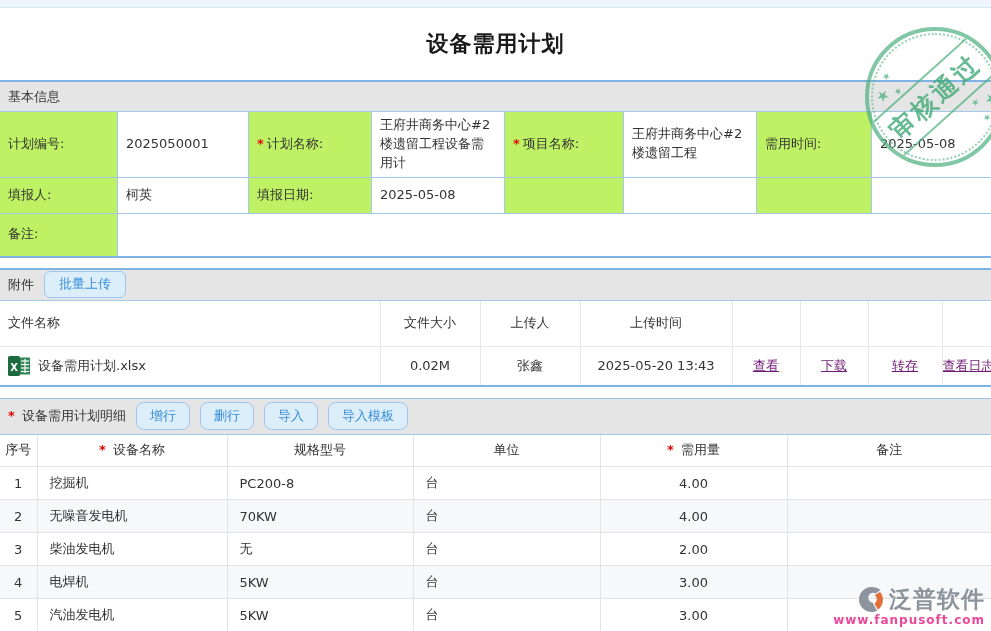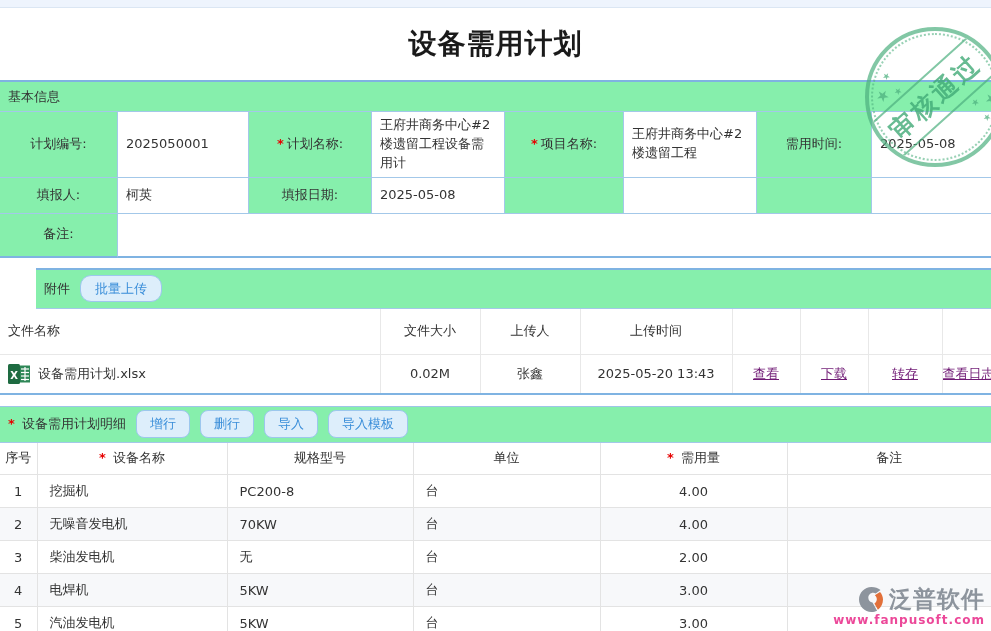--- a/index.html
+++ b/index.html
@@ -5,53 +5,53 @@
   * { margin:0; padding:0; box-sizing:border-box; }
   html,body { width:991px; height:631px; }
   body {
     position:relative; overflow:hidden; background:#fff;
     font-family:"DejaVu Sans","Liberation Sans",sans-serif;
     font-size:13px; color:#333;
   }
   
   .topstrip { height:8px; background:#eef4fd; border-bottom:1px solid #dbe6f3; }
   .titlebar { height:72px; display:flex; align-items:center; justify-content:center; }
-  .titlebar h1 { font-size:28px; font-weight:bold; color:#1a1a1a; letter-spacing:1px; }
+  .titlebar h1 { font-size:22px; font-weight:bold; color:#1a1a1a; letter-spacing:1px; }
 
   
   .section-bar {
-    background:#86efac; border-top:2px solid #7fb3e2; border-bottom:1px solid #a3c8e9;
+    background:#e5e5e5; border-top:2px solid #7fb3e2; border-bottom:1px solid #a3c8e9;
     display:flex; align-items:center; padding:0 8px; gap:10px;
   }
   .bar-basic { height:32px; }
-  .bar-attach { height:41px;margin-left:36px; }
+  .bar-attach { height:33px; }
   .bar-detail { height:37px; border-top-width:1px; border-top-color:#9fc4e8; }
 
   
   .form-row { display:grid; grid-template-columns:118px 131px 123px 133px 119px 133px 115px 119px; }
   .form-row.r3 { grid-template-columns:118px 873px; }
   .fcell { border-right:1px solid #a3c8e9; border-bottom:1px solid #a3c8e9; display:flex; align-items:center; padding:4px 8px; line-height:1.45; }
   .fcell:last-child { border-right:none; }
-  .flabel { background:#86efac; justify-content:center; text-align:right; }
+  .flabel { background:#bef264; justify-content:flex-start; text-align:right; }
   .fvalue { background:#fff; justify-content:flex-start; }
   .r1 .fcell { min-height:64px; }
   .r2 .fcell { min-height:36px; }
   .r3 .fcell { min-height:44px; border-bottom:2px solid #7fb3e2; }
   .req { color:#e60000; margin-right:3px; font-weight:bold; }
   .wrapv { word-break:break-all; }
 
   .gap1 { height:10px; } .gap2 { height:11px; }
 
   
   .btn {
     display:inline-flex; align-items:center; justify-content:center;
     background:#ddeefb; border:1px solid #9cc7ed; color:#3a8ed9;
     border-radius:8px; padding:5px 13px; font-size:13px; cursor:pointer; line-height:1.2;
   }
-  .btn-upload { border-radius:11px; padding:5px 14px; }
+  .btn-upload { border-radius:6px; padding:5px 14px;font-family:Liberation Mono, monospace; }
 
   
   table { border-collapse:collapse; table-layout:fixed; width:991px; }
   .attach-table td, .attach-table th { border-right:1px solid #e8e8e8; border-bottom:1px solid #e8e8e8; font-weight:normal; overflow:hidden; white-space:nowrap; }
   .attach-table th:last-child, .attach-table td:last-child { border-right:none; }
   .attach-table thead th { height:46px; text-align:center; color:#333; }
   .attach-table thead th.th-name { text-align:left; padding-left:8px; }
   .attach-table tbody td { height:39px; text-align:center; }
   .attach-table tbody tr:last-child td { border-bottom:2px solid #7fb3e2; }
   .file-cell { display:flex; align-items:center; gap:8px; padding-left:8px; }

